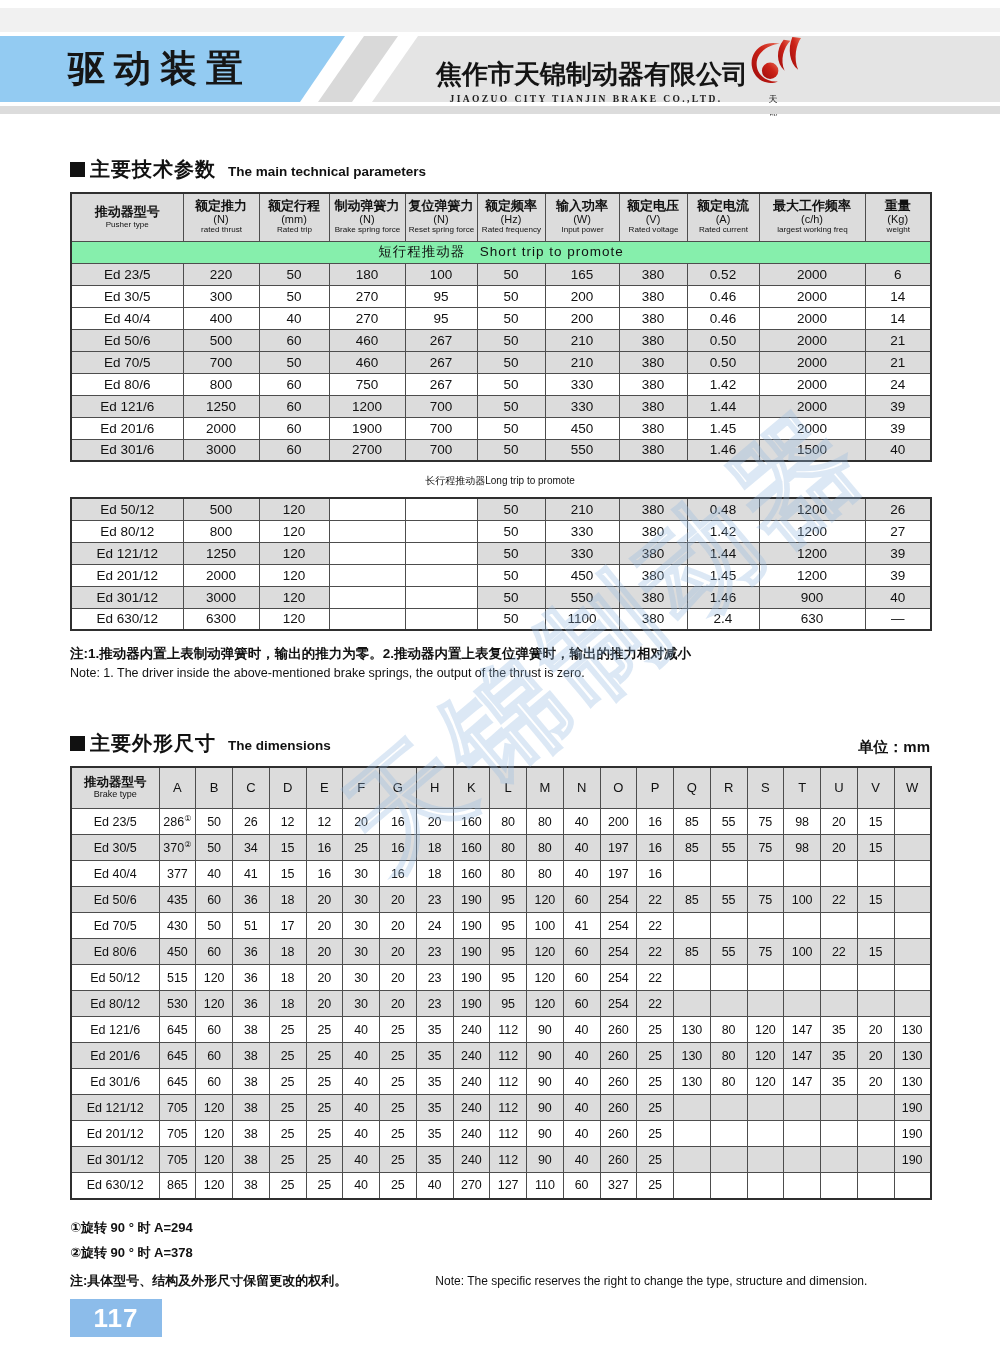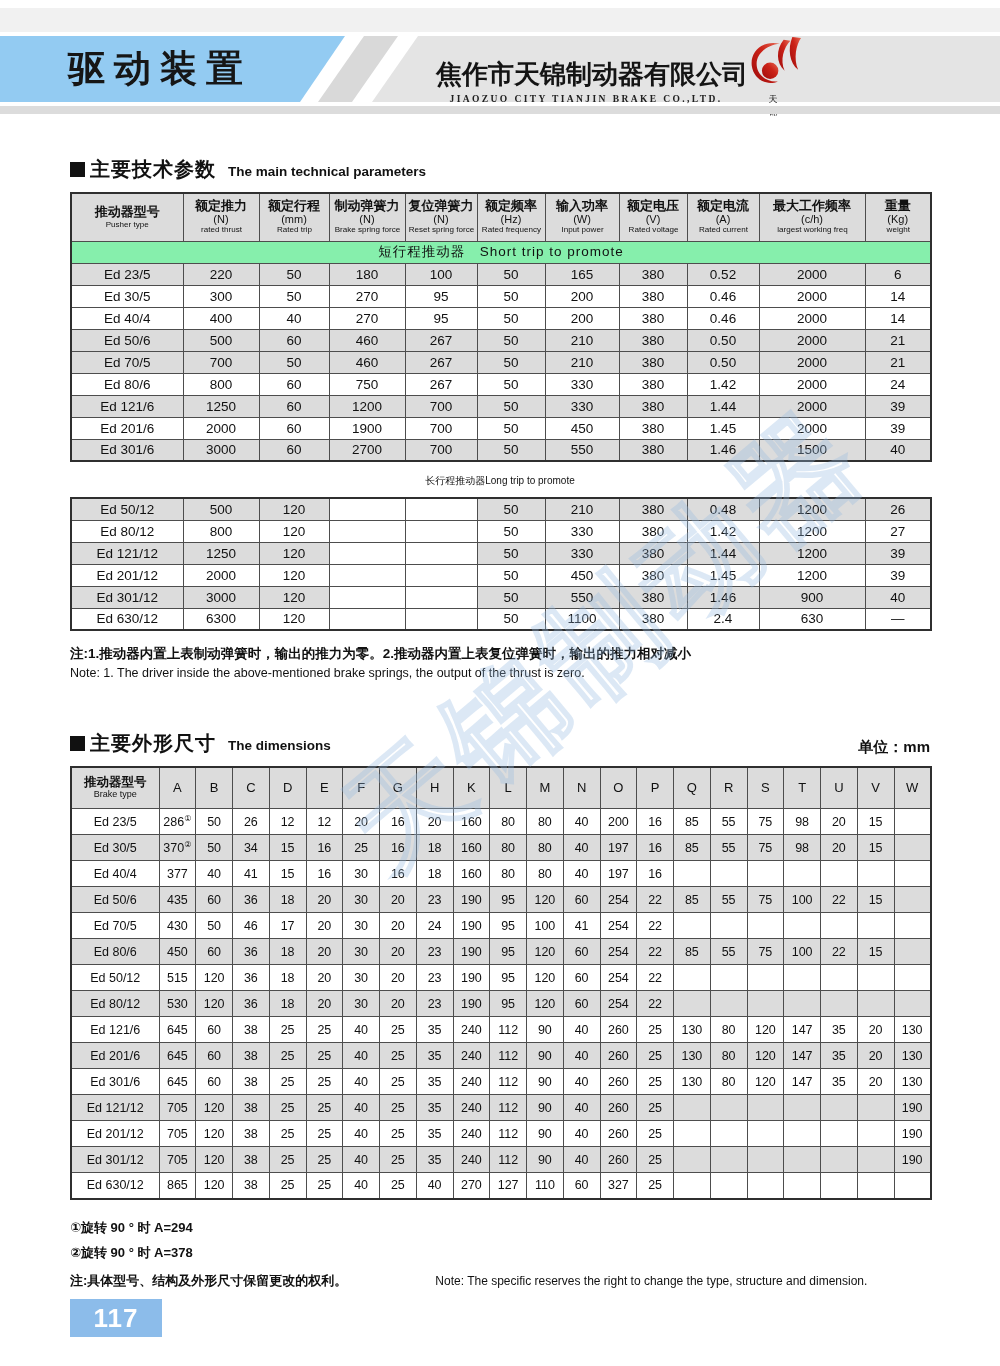--- a/index.html
+++ b/index.html
@@ -577,21 +577,21 @@
             <td class="shaded">75</td>
             <td class="shaded">100</td>
             <td class="shaded">22</td>
             <td class="shaded">15</td>
             <td class="shaded"></td>
           </tr>
           <tr>
             <td>Ed 70/5</td>
             <td>430</td>
             <td>50</td>
-            <td>46</td>
+            <td>51</td>
             <td>17</td>
             <td>20</td>
             <td>30</td>
             <td>20</td>
             <td>24</td>
             <td>190</td>
             <td>95</td>
             <td>100</td>
             <td>41</td>
             <td>254</td>

